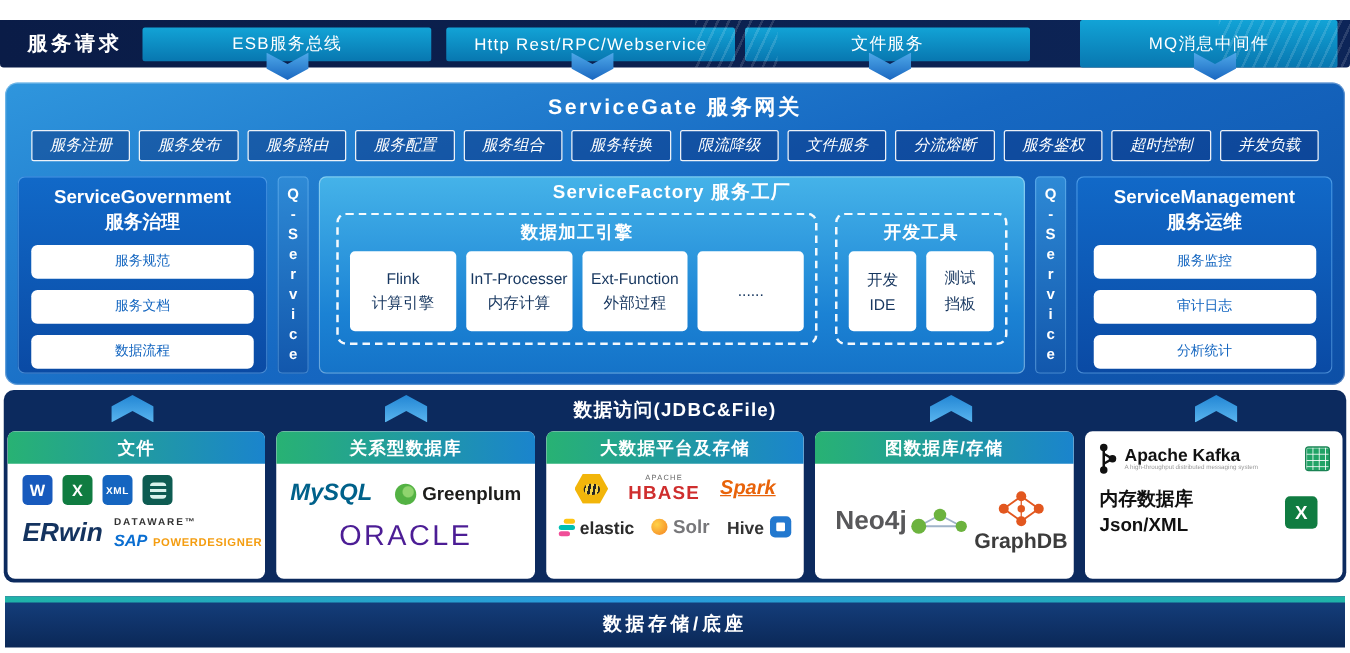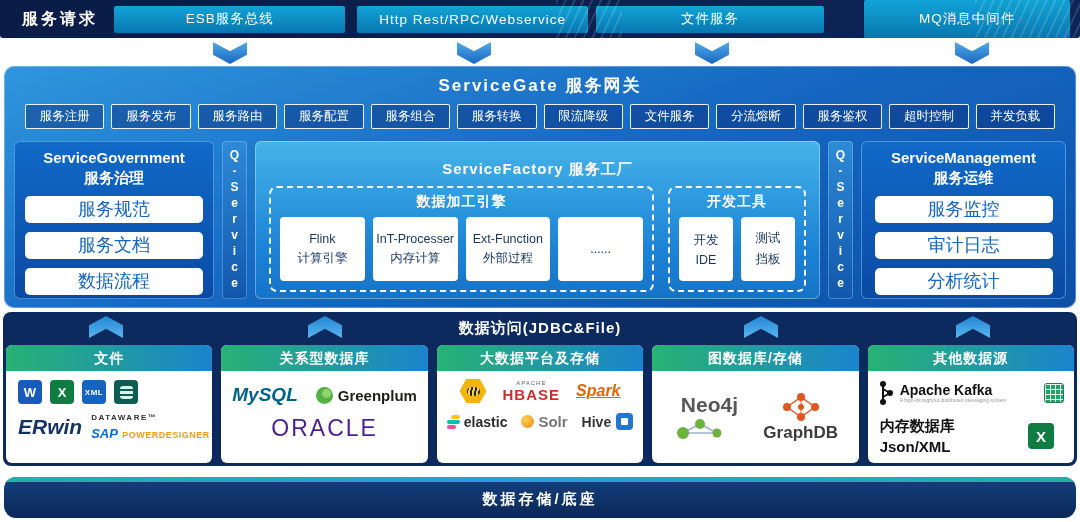--- a/index.html
+++ b/index.html
@@ -1,21 +1,21 @@
 <!DOCTYPE html>
 <html><head>
 <meta charset="utf-8">
 <style>
   * { margin:0; padding:0; box-sizing:border-box; }
   html,body { background:#ffffff; }
   body { font-family:"Liberation Sans","DejaVu Sans",sans-serif; }
   .page { position:relative; width:1080px; height:522px; background:#fff; overflow:hidden; }
 
   
-  .top-bar { position:absolute; left:0; top:0; width:1080px; height:38px;
+  .top-bar { position:absolute; left:0; top:16px; width:1080px; height:38px;
     background:linear-gradient(90deg,#0a1c47,#0d2558); display:flex; align-items:center;
     padding:0 10px 0 22px; border-radius:0 0 3px 3px; }
   .top-label { color:#fff; font-size:16px; font-weight:bold; letter-spacing:3px; width:88px; flex:none; }
   .top-btn { height:27px; border-radius:2px; background:linear-gradient(180deg,#12a3d6,#0877b0);
     color:#fff; font-size:13.5px; letter-spacing:1px; display:flex; align-items:center; justify-content:center; }
   .top-btn.b1{ width:233px; margin-left:4px; }
   .top-btn.b2{ width:232px; margin-left:12px; }
   .top-btn.b3{ width:230px; margin-left:8px; }
   .top-btn.b4{ width:207px; margin-left:40px; }
   .decor { position:absolute; top:0; height:38px; pointer-events:none;
@@ -31,39 +31,39 @@
   .a3{ left:695px; top:42px; } .a4{ left:955px; top:42px; }
   .arrow.up { transform:rotate(180deg); background:linear-gradient(180deg,#5ab5ef,#2286d4); }
   .u1{ left:86px;  top:4px; } .u2{ left:305px; top:4px; }
   .u3{ left:741px; top:4px; } .u4{ left:953px; top:4px; }
 
   
   .gateway { position:absolute; left:4px; top:66px; width:1072px; height:242px; border-radius:10px;
     background:linear-gradient(160deg,#2f96dd 0%,#1668c2 48%,#0d4fa6 100%);
     box-shadow:inset 0 0 0 1px rgba(255,255,255,.3); }
   .gw-title { text-align:center; color:#fff; font-size:17px; font-weight:bold; margin-top:8px; letter-spacing:2px; }
-  .cap-row { display:flex; gap:7px; margin:7px 21px 0; }
+  .cap-row { display:flex; gap:7px; margin:7px 21px 0;font-style:italic; }
   .cap { flex:1; height:25px; line-height:23px; text-align:center; color:#fff; font-size:12.5px;
     border:1px solid rgba(255,255,255,.92); background:rgba(9,45,120,.45); border-radius:2px; white-space:nowrap; }
   .mid-row { display:flex; gap:8px; margin:12px 10px 0; height:158px; }
 
   .side-panel { width:200px; border-radius:6px; text-align:center; padding-top:7px;
     background:linear-gradient(180deg,#1169c8,#0a4aa4); box-shadow:inset 0 0 0 1px rgba(130,200,255,.5); }
   .side-panel.right { width:205px; }
   .sp-line { color:#fff; font-weight:bold; font-size:15px; line-height:1.3; }
   .sp-items { margin-top:8px; }
   .pill { width:178px; height:27px; line-height:27px; background:#fff; border-radius:5px;
-    margin:9px auto 0; color:#1466c0; font-size:18px; }
+    margin:9px auto 0; color:#1466c0; font-size:11px; }
 
   .qbar { width:25px; border-radius:4px; display:flex; align-items:center; justify-content:center;
     background:linear-gradient(180deg,#2e8ad6,#1257ac); box-shadow:inset 0 0 0 1px rgba(140,205,255,.4); }
   .qbar span { writing-mode:vertical-lr; text-orientation:upright; color:#fff; font-weight:bold;
     font-size:12px; letter-spacing:2px; }
 
-  .factory { flex:1; border-radius:6px; text-align:center; padding-top:19px;
+  .factory { flex:1; border-radius:6px; text-align:center; padding-top:3px;
     background:linear-gradient(180deg,#45b3e9 0%,#1b82d4 70%,#1573c8 100%);
     box-shadow:inset 0 0 0 1px rgba(255,255,255,.35); }
   .factory-title { color:#fff; font-size:15px; font-weight:bold; letter-spacing:1px; }
   .factory-body { display:flex; gap:14px; padding:7px 14px 0; }
   .dashed { border:2px dashed rgba(255,255,255,.95); border-radius:8px; padding:5px 9px 9px; }
   .dashed.engine { flex:1; }
   .dashed.tools { width:138px; }
   .dash-title { color:#fff; font-weight:bold; font-size:14px; margin-bottom:6px; letter-spacing:1px; }
   .card-row { display:flex; gap:8px; height:64px; }
   .card { flex:1; background:#fff; border-radius:4px; display:flex; flex-direction:column;
@@ -127,21 +127,21 @@
   .solr { display:flex; align-items:center; gap:4px; font-weight:bold; font-size:15px; color:#77777a; }
   .solr-sun { width:13px; height:13px; border-radius:50%;
     background:radial-gradient(circle at 35% 35%, #ffd24a, #f4811f); }
   .hive2 { display:flex; align-items:center; gap:5px; font-weight:bold; font-size:14px; color:#333; }
   .hive2-ic { width:17px; height:17px; background:#2278cf; border-radius:4px;
     display:flex; align-items:center; justify-content:center; }
   .hive2-ic i { width:7px; height:7px; background:#fff; border-radius:1px; }
 
   
   .b4 { display:flex; align-items:center; justify-content:space-around; height:100%; padding:0 8px; }
-  .neo { display:flex; flex-direction:column; align-items:flex-start; }
+  .neo { display:flex; flex-direction:row; align-items:flex-start; }
   .neo-text { font-weight:bold; font-size:21px; color:#58585a; margin-left:8px; }
   .gdb { display:flex; flex-direction:column; align-items:center; }
   .gdb-text { font-weight:bold; font-size:17px; color:#3c3c3c; margin-top:1px; }
 
   
   .b5r1 { display:flex; align-items:center; gap:6px; padding:8px 10px 0 10px; }
   .kafka-text { line-height:1.15; }
   .kf { font-weight:bold; font-size:14px; color:#111; display:block; }
   .kfsub { font-size:5px; color:#999; display:block; }
   .grid-ic { margin-left:auto; width:20px; height:20px; border-radius:3px; border:1px solid #1a8354;
@@ -149,21 +149,21 @@
     background-image:linear-gradient(rgba(255,255,255,.9) 1px,transparent 1px),
                      linear-gradient(90deg,rgba(255,255,255,.9) 1px,transparent 1px);
     background-size:5px 5px; }
   .b5r2 { display:flex; align-items:center; padding:8px 12px 0 12px; }
   .b5texts { line-height:1.4; }
   .memdb,.json { font-weight:bold; font-size:15px; color:#111; display:block; }
   .excel2 { margin-left:auto; margin-right:8px; width:26px; height:26px; background:#107c41; border-radius:4px;
     color:#fff; font-weight:bold; font-size:15px; display:flex; align-items:center; justify-content:center; }
 
   
-  .footer { position:absolute; left:4px; top:477px; width:1072px; height:41px; border-radius:12px;
+  .footer { position:absolute; left:4px; top:477px; width:1072px; height:41px; border-radius:0;
     background:linear-gradient(180deg,#15407f,#0b2857); overflow:hidden; }
   .footer::before { content:""; position:absolute; left:0; top:0; right:0; height:5px;
     background:linear-gradient(90deg,#1fb3a8,#2a9ae0 45%,#1fb3a8); }
   .footer .ft { display:block; text-align:center; color:#fff; font-weight:bold; font-size:15px;
     margin-top:13px; letter-spacing:3px; }
 </style>
 </head>
 <body>
 
 <div class="page">
@@ -387,21 +387,20 @@
               <circle cx="37" cy="15" r="4" fill="#e2571f"></circle>
               <circle cx="23" cy="25" r="4" fill="#e2571f"></circle>
               <circle cx="23" cy="15" r="3" fill="#e2571f"></circle>
             </svg>
             <span class="gdb-text">GraphDB</span>
           </div>
         </div>
       </div>
 
       <div class="dbbox">
-        <div class="db-head">其他数据源</div>
         <div class="db-body">
           <div class="b5r1">
             <svg width="16" height="28" viewBox="0 0 16 28">
               <line x1="5" y1="6" x2="5" y2="22" stroke="#111" stroke-width="2"></line>
               <line x1="5" y1="10" x2="12" y2="14" stroke="#111" stroke-width="2"></line>
               <line x1="5" y1="18" x2="12" y2="14" stroke="#111" stroke-width="2"></line>
               <circle cx="5" cy="5" r="3" fill="#111"></circle>
               <circle cx="5" cy="23" r="3" fill="#111"></circle>
               <circle cx="12" cy="14" r="3" fill="#111"></circle>
             </svg>

